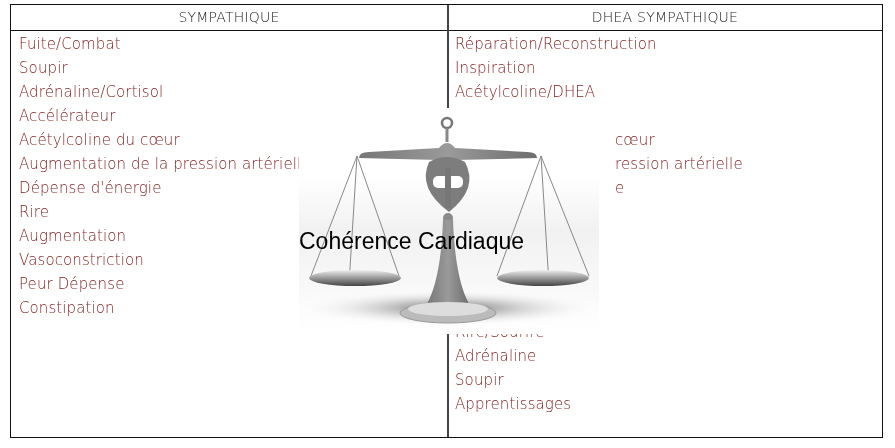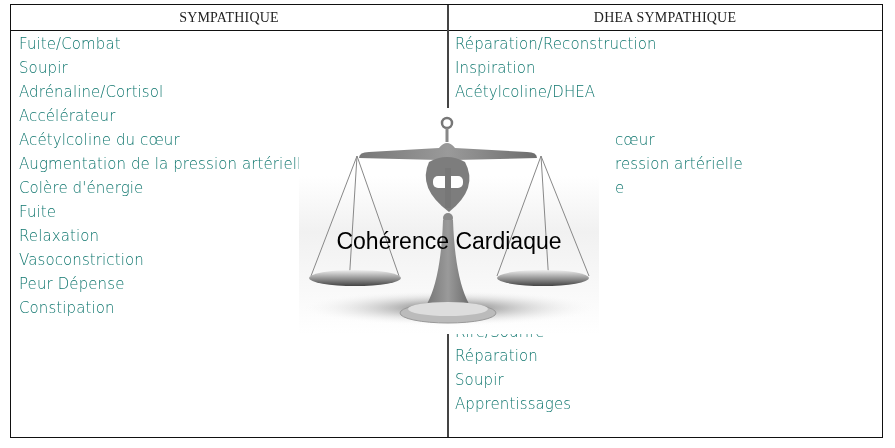--- a/index.html
+++ b/index.html
@@ -1,77 +1,77 @@
 <!DOCTYPE html>
 <html><head>
   <meta charset="utf-8">
   <style>
     html, body { margin: 0; padding: 0; background: #ffffff; }
     body { width: 895px; height: 448px; position: relative; overflow: hidden;
            font-family: "DejaVu Sans", sans-serif; color: #1a1a1a; }
     .tbl { position: absolute; left: 10px; top: 4px; width: 873px; height: 434px;
            border: 1.5px solid #111; box-sizing: border-box; }
     .hdr { position: absolute; left: 0; top: 0; right: 0; height: 25px;
-           border-bottom: 1.5px solid #111; font-family: Liberation Serif, serif; }
+           border-bottom: 1.5px solid #111; }
     .hcell { position: absolute; top: 0; height: 25px; line-height: 25px; text-align: center;
              font-size: 14px; letter-spacing: 0.2px; color: #222; font-weight: 300; }
     .hcell.left { left: 0; width: 436px; }
     .hcell.right { left: 437px; right: 0; }
     .vdiv { position: absolute; left: 436px; top: 0; bottom: 0; width: 1.5px; background: #444; }
     .col { position: absolute; top: 27px; margin: 0; padding: 0; list-style: none; }
     .col.left { left: 8px; }
     .col.right { left: 444px; }
-    .col li { height: 24px; line-height: 24px; font-size: 15px; font-weight: 300; color: #0f766e;
+    .col li { height: 24px; line-height: 24px; font-size: 15px; font-weight: 300; color: #7f1d1d;
               white-space: nowrap; letter-spacing: 0.1px; }
     .overlay { position: absolute; left: 299px; top: 108px; width: 300px; height: 226px;
                background: linear-gradient(#ffffff 0%, #ffffff 30%, #f1f1f1 55%, #ffffff 100%); }
     .overlay svg { position: absolute; left: 0; top: 0; }
-    .overlay-caption { position: absolute; left: 0; right: 0; top: 120px; text-align: center;
+    .overlay-caption { position: absolute; left: 0; right: 0; top: 120px; 
                        font-family: "Liberation Sans", sans-serif; font-size: 23px; color: #000; }
   </style>
 </head>
 <body>
 
 <div class="tbl">
   <div class="hdr">
     <div class="hcell left">SYMPATHIQUE</div>
     <div class="hcell right">DHEA SYMPATHIQUE</div>
   </div>
   <div class="vdiv"></div>
 
   <ul class="col left">
     <li>Fuite/Combat</li>
     <li>Soupir</li>
     <li>Adrénaline/Cortisol</li>
     <li>Accélérateur</li>
     <li>Acétylcoline du cœur</li>
     <li>Augmentation de la pression artérielle</li>
-    <li>Colère d'énergie</li>
-    <li>Fuite</li>
-    <li>Relaxation</li>
+    <li>Dépense d'énergie</li>
+    <li>Rire</li>
+    <li>Augmentation</li>
     <li>Vasoconstriction</li>
     <li>Peur Dépense</li>
     <li>Constipation</li>
   </ul>
 
   <ul class="col right">
     <li>Réparation/Reconstruction</li>
     <li>Inspiration</li>
     <li>Acétylcoline/DHEA</li>
     <li>F</li>
     <li style="padding-left:160px">cœur</li>
     <li style="padding-left:160px">ression artérielle</li>
     <li style="padding-left:160px">e</li>
     <li></li>
     <li></li>
     <li></li>
     <li></li>
     <li></li>
     <li>Rire/Sourire</li>
-    <li>Réparation</li>
+    <li>Adrénaline</li>
     <li>Soupir</li>
     <li>Apprentissages</li>
   </ul>
 </div>
 
 <div class="overlay">
   <svg width="300" height="226" viewBox="0 0 300 226">
     <defs>
       <radialGradient id="shadow" cx="50%" cy="50%" r="50%">
         <stop offset="0%" stop-color="#555" stop-opacity="0.9"></stop>

